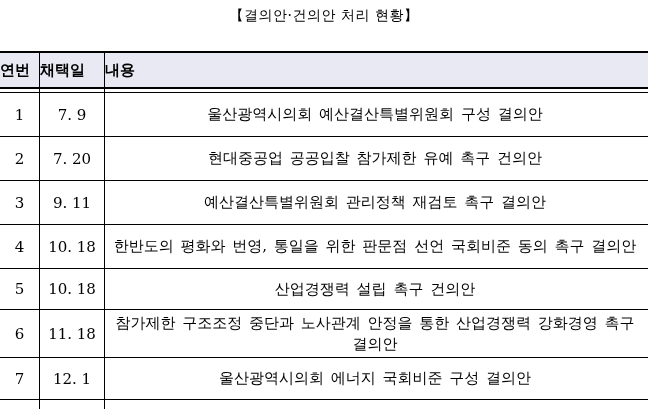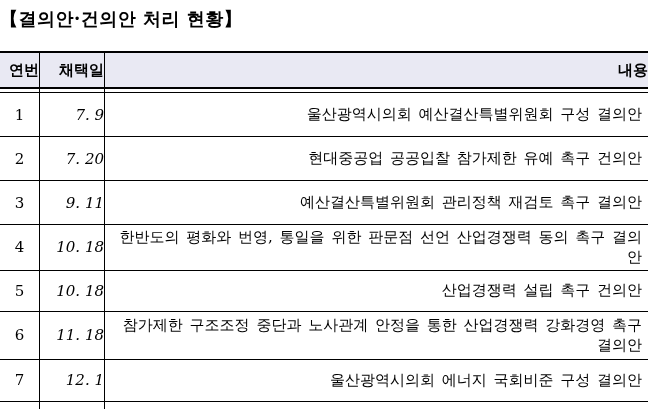--- a/index.html
+++ b/index.html
@@ -5,44 +5,44 @@
   :root { --header-bg:#e9e9f3; --border:#000000; --text:#000000; }
   html,body { margin:0; padding:0; background:#ffffff; }
   body {
     width:648px; height:409px; overflow:hidden;
     font-family:"DejaVu Serif","Liberation Serif",serif;
     color:var(--text);
   }
   .page { position:relative; width:648px; height:409px; }
   .title {
     padding-top:7px; height:42px; box-sizing:border-box;
-    text-align:left; font-size:18px; font-weight:bold; letter-spacing:0.5px;
+    text-align:center; font-size:14px; font-weight:normal; letter-spacing:0.5px;
   }
   table.status {
     position:absolute; left:0; top:51px; width:648px;
     border-collapse:separate; border-spacing:0; table-layout:fixed;
     border-top:2px solid var(--border);
     border-bottom:2px solid var(--border);
   }
   col.c-no   { width:40px; }
   col.c-date { width:65px; }
   th {
     background:var(--header-bg);
     font-size:15px; font-weight:bold;
     height:34px; padding:0;
     border-bottom:2px solid var(--border);
-    vertical-align:middle; text-align:right;
+    vertical-align:middle; text-align:left;
   }
   .br { border-right:1px solid var(--border); }
   tr.hdr-gap td { height:3px; padding:0; border-bottom:1px solid var(--border); background:#ffffff; }
   tbody td { font-size:15px; vertical-align:middle; padding:0; }
   tbody tr.data-row:not(:last-child) td { border-bottom:1px solid var(--border); }
   td.no-cell   { text-align:center; }
-  td.date-cell { text-align:right; white-space:pre;font-style:italic; }
-  td.content-cell { text-align:right; padding:2px 6px 2px 3px; word-spacing:2px; line-height:1.35; }
+  td.date-cell { text-align:center; white-space:pre; }
+  td.content-cell { text-align:center; padding:2px 6px 2px 3px; word-spacing:2px; line-height:1.35; }
   tr.row-1 td, tr.row-2 td, tr.row-3 td, tr.row-4 td { height:39px; }
   tr.row-5 td { height:36px; }
   tr.row-6 td { height:43px; }
   tr.row-7 td { height:37px; }
   tr.row-8 td { height:28px; }
 </style>
 </head>
 <body>
 
 <div class="page">
@@ -78,21 +78,21 @@
       <td class="content-cell">현대중공업 공공입찰 참가제한 유예 촉구 건의안</td>
     </tr>
         <tr class="data-row row-3">
       <td class="no-cell br">3</td>
       <td class="date-cell br">9. 11</td>
       <td class="content-cell">예산결산특별위원회 관리정책 재검토 촉구 결의안</td>
     </tr>
         <tr class="data-row row-4">
       <td class="no-cell br">4</td>
       <td class="date-cell br">10. 18</td>
-      <td class="content-cell">한반도의 평화와 번영, 통일을 위한 판문점 선언 산업경쟁력 동의 촉구 결의안</td>
+      <td class="content-cell">한반도의 평화와 번영, 통일을 위한 판문점 선언 국회비준 동의 촉구 결의안</td>
     </tr>
         <tr class="data-row row-5">
       <td class="no-cell br">5</td>
       <td class="date-cell br">10. 18</td>
       <td class="content-cell">산업경쟁력 설립 촉구 건의안</td>
     </tr>
         <tr class="data-row row-6">
       <td class="no-cell br">6</td>
       <td class="date-cell br">11. 18</td>
       <td class="content-cell">참가제한 구조조정 중단과 노사관계 안정을 통한 산업경쟁력 강화경영 촉구 결의안</td>

